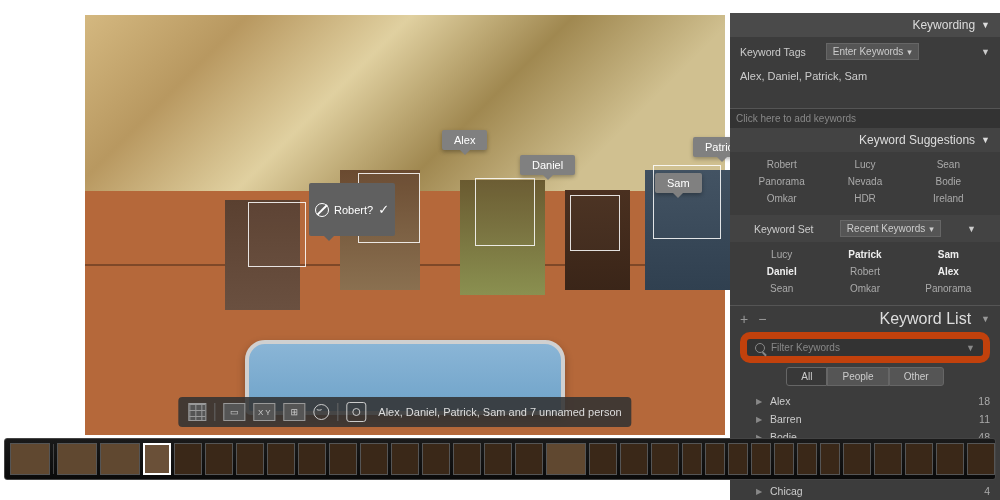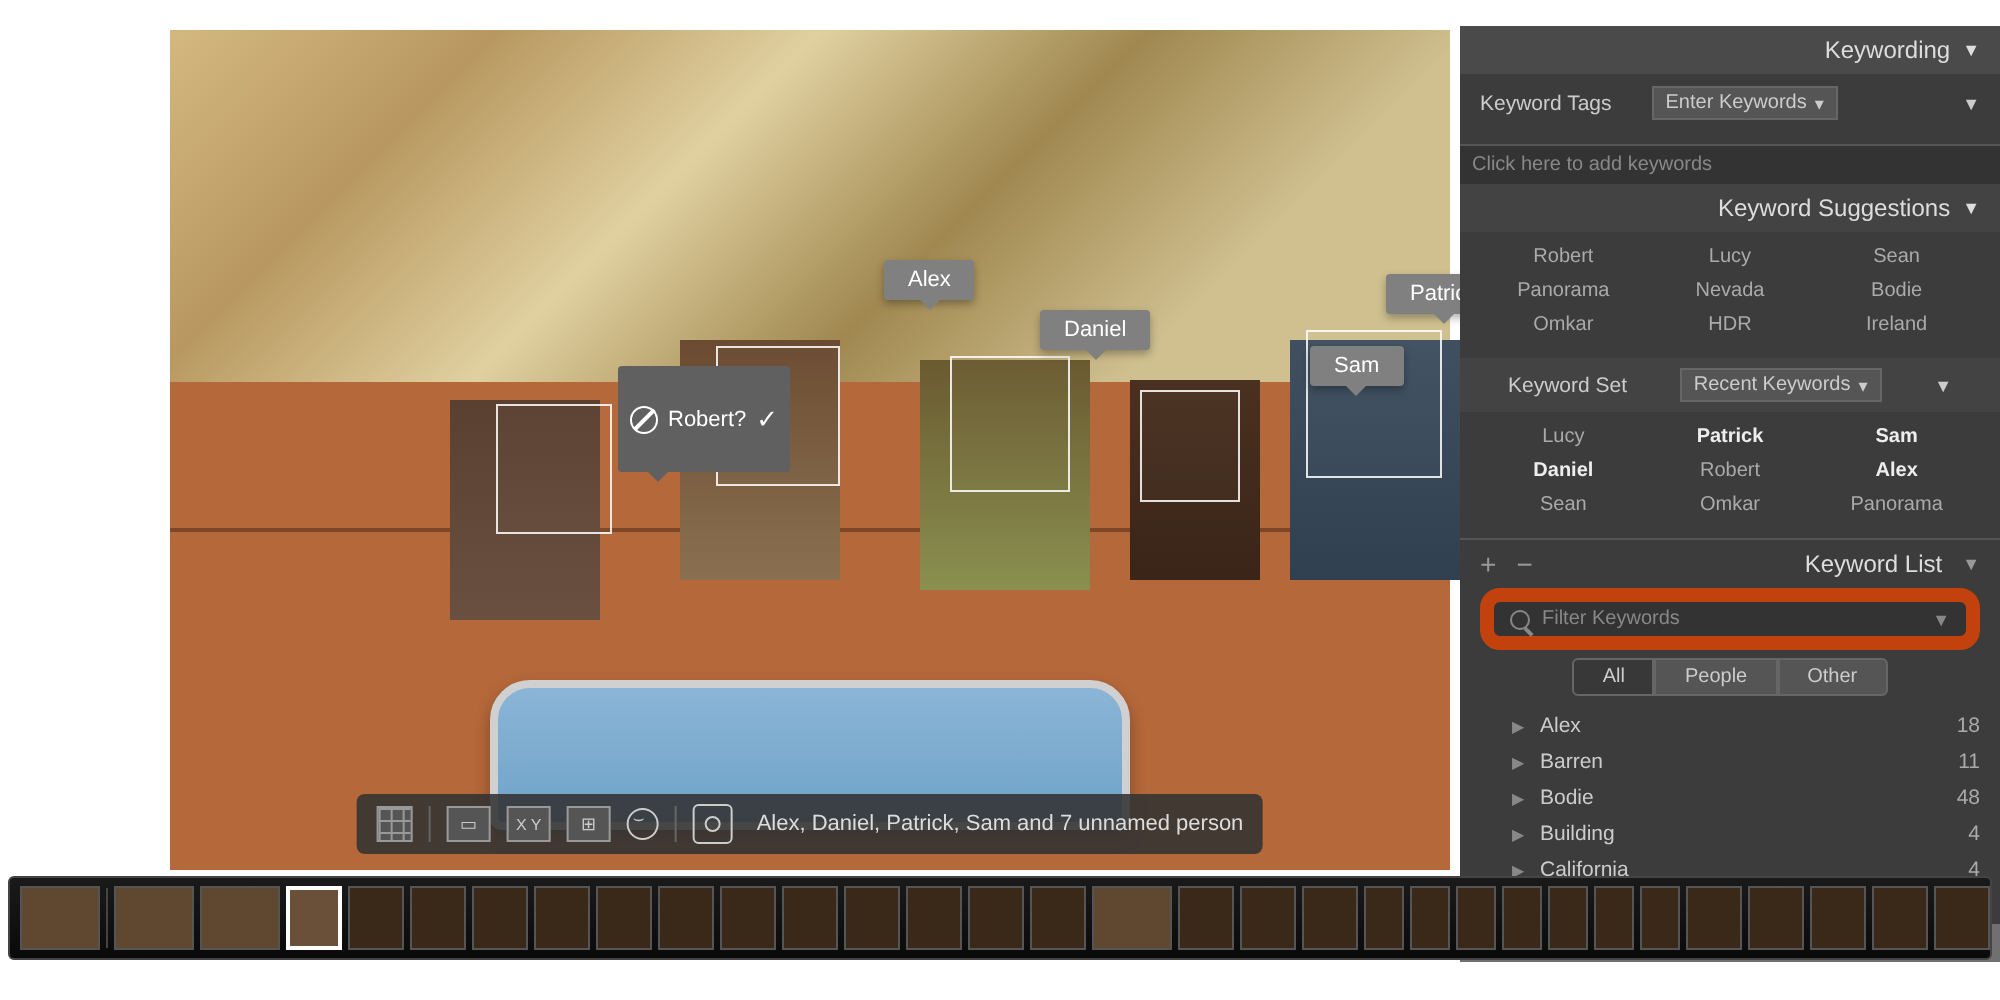--- a/index.html
+++ b/index.html
@@ -128,20 +128,21 @@
   </div>
   <div class="panel-section">
     <div class="kw-tags-row">
       <span>Keyword Tags</span>
       <span class="dropdown">
           <span>Enter Keywords</span>
           <span class="tri-down">▾</span>
         </span>
       <span class="tri-down" style="margin-left:auto">▼</span>
     </div>
+    <div class="kw-text">Alex, Daniel, Patrick, Sam</div>
   </div>
   <div class="kw-input">Click here to add keywords</div>
 
   <div class="panel-header" style="background:#434343">
     <span>Keyword Suggestions</span>
     <span class="tri-down">▼</span>
   </div>
   <div class="suggest-grid">
     <span>Robert</span>
     <span>Lucy</span>
@@ -171,21 +172,21 @@
       <span class="bold">Alex</span>
       <span>Sean</span>
       <span>Omkar</span>
       <span>Panorama</span>
     </div>
 
   <div class="plus-minus" style="border-top:1px solid #555">
     <span>+</span>
     <span>−</span>
     <span style="flex:1"></span>
-    <span style="font-size:12px;color:#ddd">Keyword List</span>
+    <span style="font-size:16px;color:#ddd">Keyword List</span>
     <span class="tri-down">▼</span>
   </div>
   <div class="filter-box">
     <span class="search-glyph"></span>
     <span style="flex:1">Filter Keywords</span>
     <span class="tri-down">▼</span>
   </div>
   <div class="filter-tabs">
     <div class="filter-tab active">All</div>
     <div class="filter-tab">People</div>

